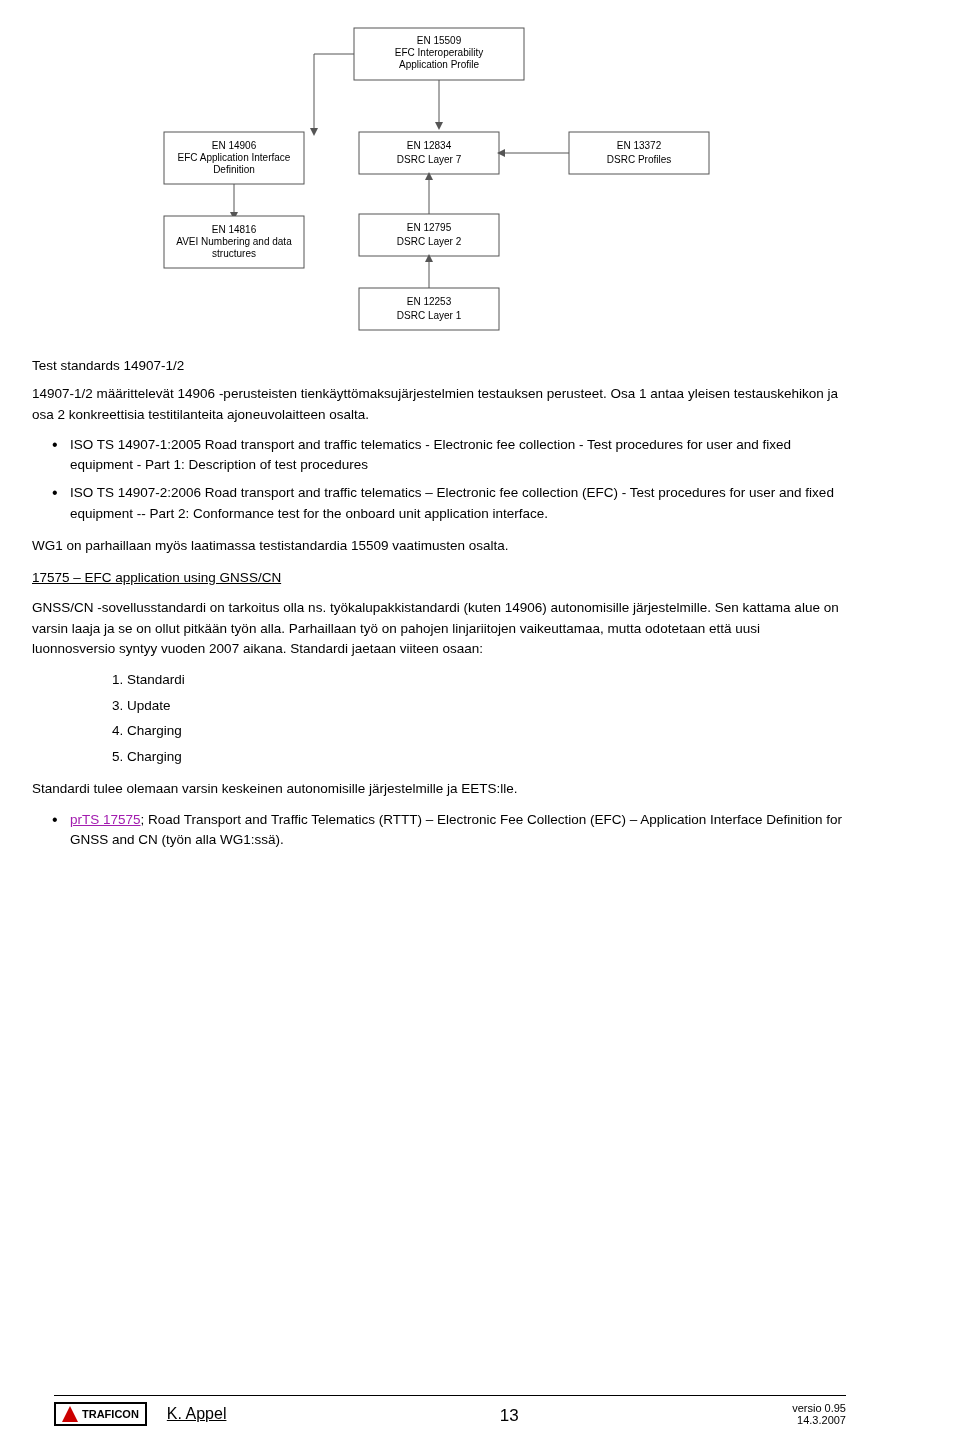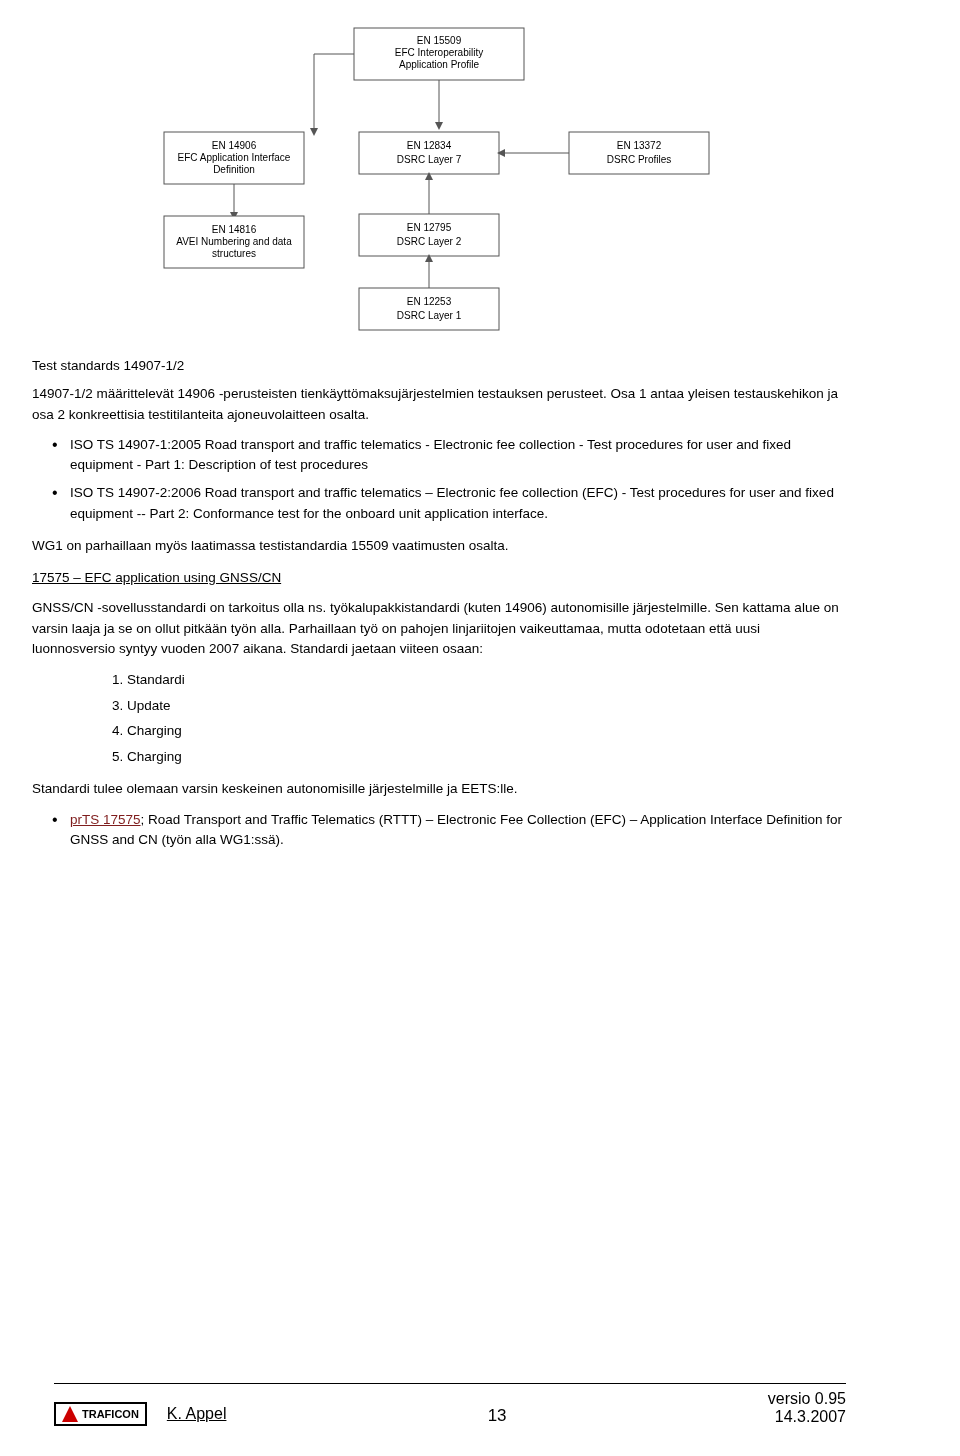--- a/index.html
+++ b/index.html
@@ -111,21 +111,21 @@
       align-items: center;
       gap: 4px;
     }
 
     .footer-center {
       font-size: 17px;
     }
 
     .footer-right {
       text-align: right;
-      font-size: 16px;
+      font-size: 11px;
     }
   </style>
 </head>
 <body>
 
 <div class="page">
 
   <div class="diagram-container">
     <svg width="580" height="308">
 
@@ -205,21 +205,21 @@
       <li><span>1.</span> <span>Standardi</span></li>
       <li><span>3.</span> <span>Update</span></li>
       <li><span>4.</span> <span>Charging</span></li>
       <li><span>5.</span> <span>Charging</span></li>
     </ol>
 
     <p>Standardi tulee olemaan varsin keskeinen autonomisille järjestelmille ja EETS:lle.</p>
 
     <ul class="bullet-list">
       <li>
-        <span style="color:#7f1d1d; text-decoration:underline; cursor:pointer;">prTS 17575</span><span>; Road Transport and Traffic Telematics (RTTT) – Electronic Fee Collection (EFC) – Application Interface Definition for GNSS and CN </span><span class="italic">(työn alla WG1:ssä).</span>
+        <span style="color:#a21caf; text-decoration:underline; cursor:pointer;">prTS 17575</span><span>; Road Transport and Traffic Telematics (RTTT) – Electronic Fee Collection (EFC) – Application Interface Definition for GNSS and CN </span><span class="italic">(työn alla WG1:ssä).</span>
       </li>
     </ul>
   </div>
 
   <div class="footer">
     <div class="footer-line"></div>
     <div class="footer-content">
       <div class="footer-left">
 
         <div class="traficon-logo">

